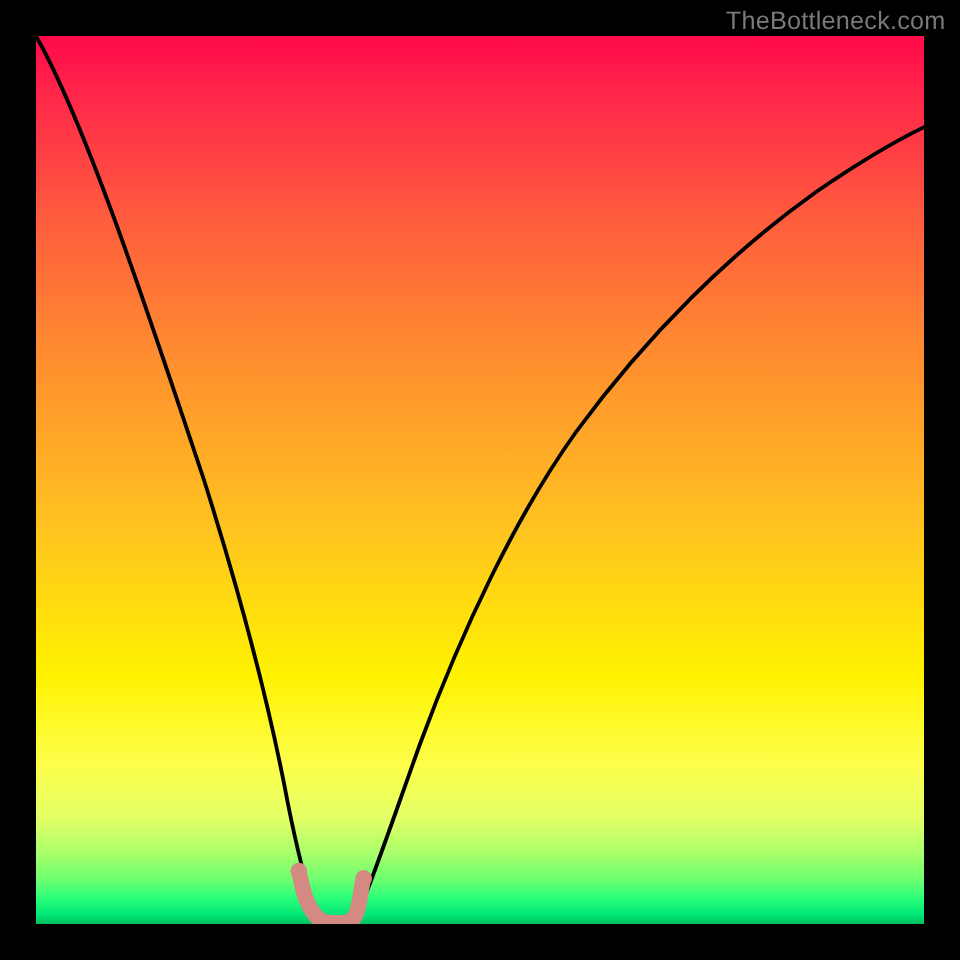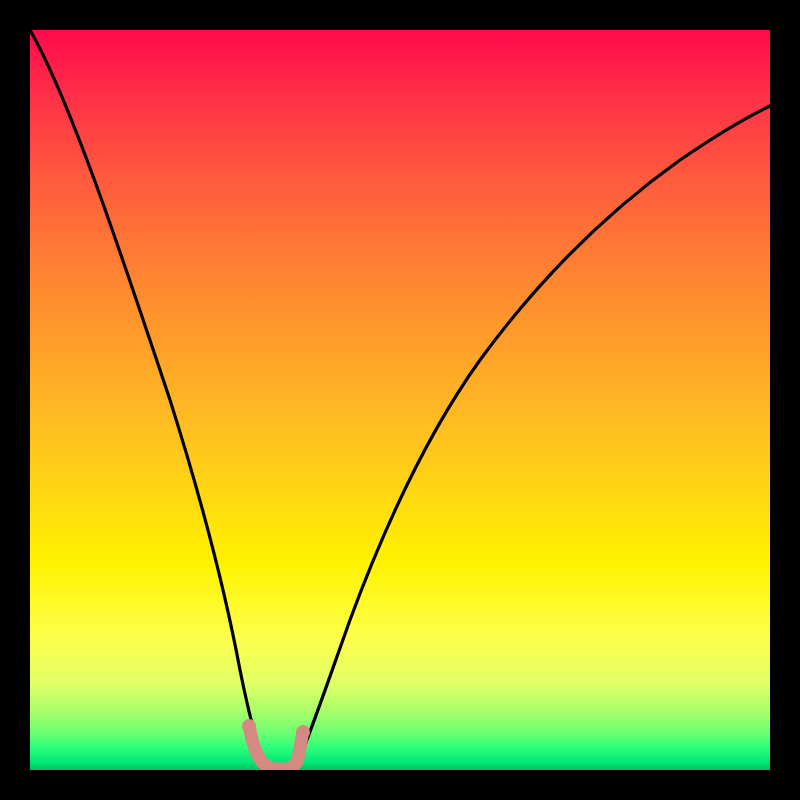--- a/index.html
+++ b/index.html
@@ -56,20 +56,21 @@
     font-family: Arial, Helvetica, sans-serif;
     font-size: 21px;
     color: #7a7a7a;
     letter-spacing: 0.2px;
   }
 </style>
 </head>
 <body>
 
 <div class="frame">
+  <div class="watermark">TheBottleneck.com</div>
 
   <div class="plot-area">
     <div class="gradient"></div>
 
     <svg class="curve-svg" viewBox="0 0 740 740" preserveAspectRatio="none">
 
       <path d="M 0 0
                C 40 70, 90 220, 140 370
                C 170 465, 195 560, 210 640
                C 218 680, 226 710, 232 728

